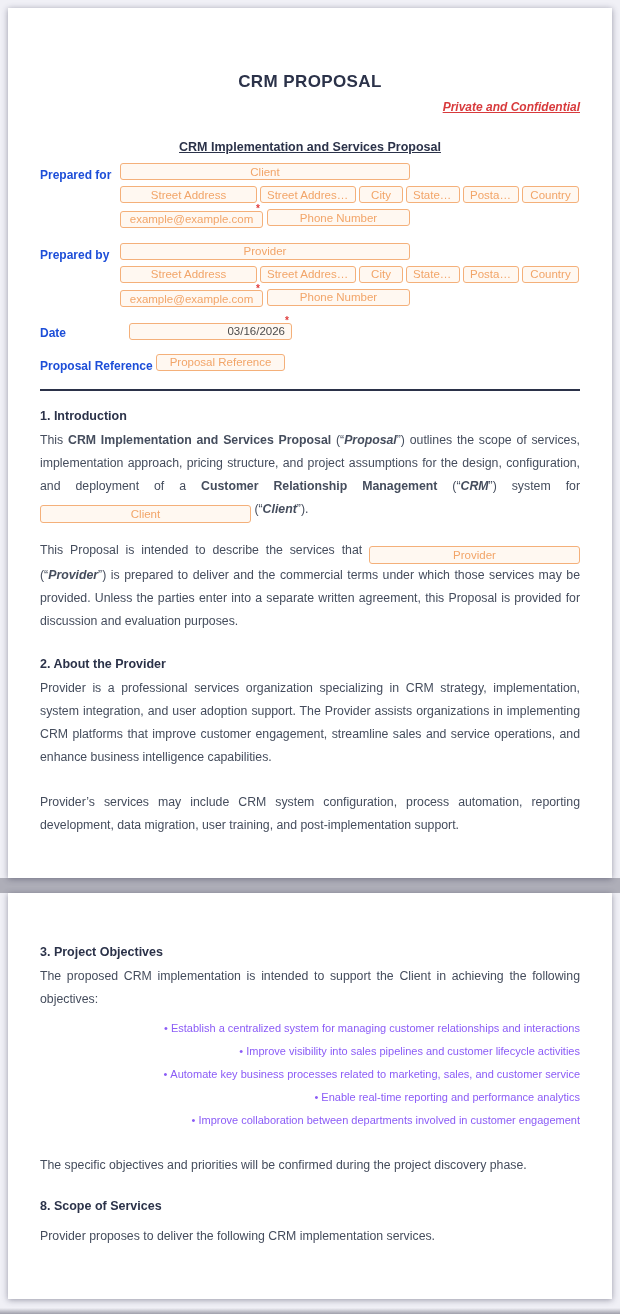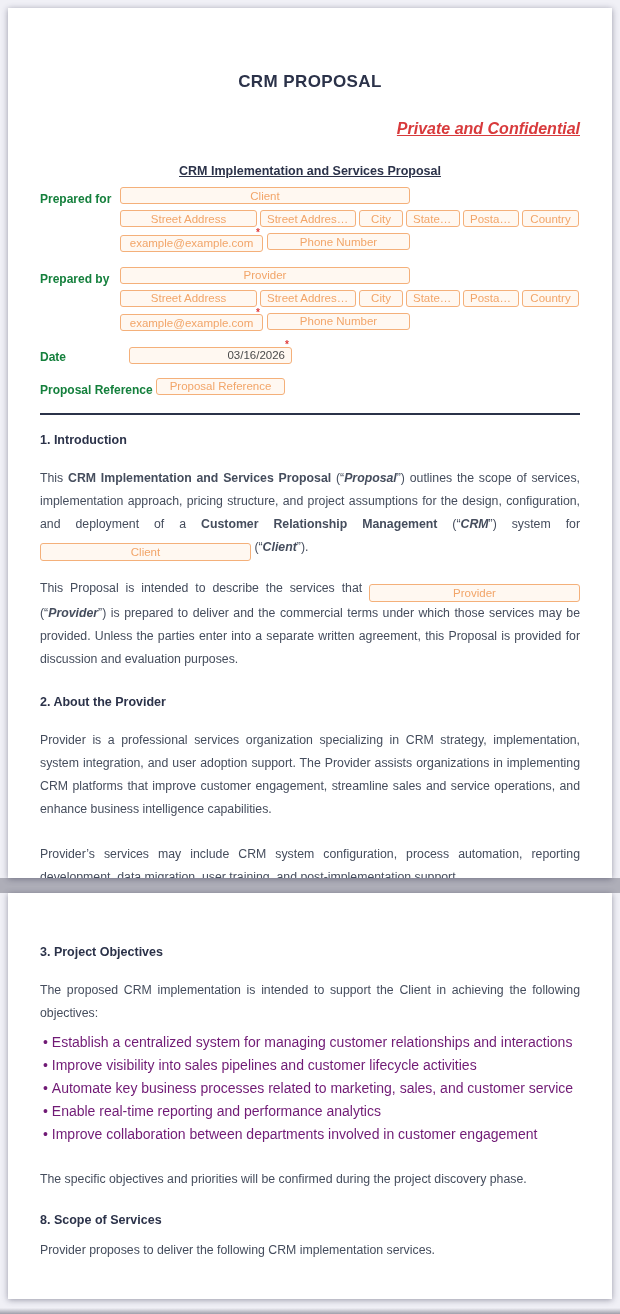--- a/index.html
+++ b/index.html
@@ -21,23 +21,23 @@
   .page2 { height: 406px; padding: 52px 32px 16px 32px; overflow: hidden; }
 
   .doc-title {
     text-align: center;
     font-size: 17px;
     font-weight: 700;
     color: #2b3249;
     letter-spacing: .4px;
   }
   .confidential {
-    margin-top: 28px;
+    margin-top: 8px;
     text-align: right;
-    font-size: 16px;
+    font-size: 12px;
     font-weight: 700;
     font-style: italic;
     text-decoration: underline;
     color: #d83a3c;
   }
   .form-heading {
     margin-top: 26px;
     text-align: center;
     font-size: 12.5px;
     font-weight: 700;
@@ -45,21 +45,21 @@
     color: #2b3249;
   }
 
   .form-area { margin-top: 9px; }
   .fgroup { display: flex; }
   .flabel {
     width: 80px;
     flex: 0 0 80px;
     font-size: 12px;
     font-weight: 700;
-    color: #15803d;
+    color: #1d4ed8;
     padding-top: 5px;
   }
   .flabel.wide-label { width: 116px; flex: 0 0 116px; }
   .fcol { flex: 1; }
   .frow { display: flex; gap: 3px; margin-bottom: 6px; }
   .frow.contact { gap: 4px; }
 
   .inp {
     height: 17px;
     border: 1px solid #f4b07a;
@@ -125,32 +125,32 @@
 
   .inline-inp {
     display: inline-block;
     width: 211px;
     height: 18px;
     vertical-align: -5px;
   }
 
   .objectives { list-style: none; margin-top: 6px; }
   .objectives li {
-    font-size: 14px;
+    font-size: 11px;
     line-height: 23px;
-    color: #701a75;
+    color: #8b5cf6;
     padding-left: 3px;
-    text-align: left;
+    text-align: right;
   }
   .objectives li::before { content: "\2022\00a0"; }
 
   .mt-8  { margin-top: 8px; }
   .mt-9  { margin-top: 9px; }
   .mt-12 { margin-top: 12px; }
-  .mt-14 { margin-top: 20px; }
+  .mt-14 { margin-top: 6px; }
   .mt-16 { margin-top: 16px; }
   .mt-18 { margin-top: 18px; }
   .mt-22 { margin-top: 22px; }
   .mt-24 { margin-top: 24px; }
   .mt-30 { margin-top: 30px; }
 
   .bottom-shade {
     position: fixed;
     left: 0; right: 0; bottom: 0;
     height: 6px;

